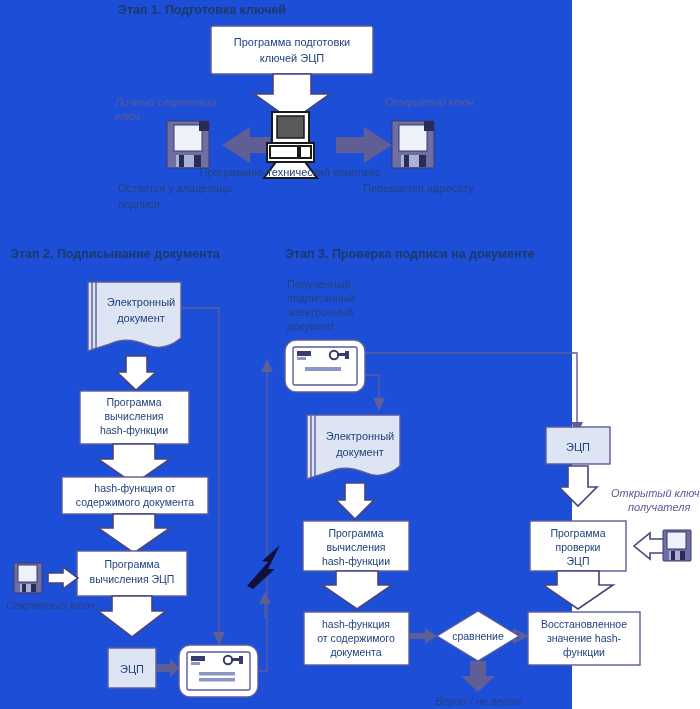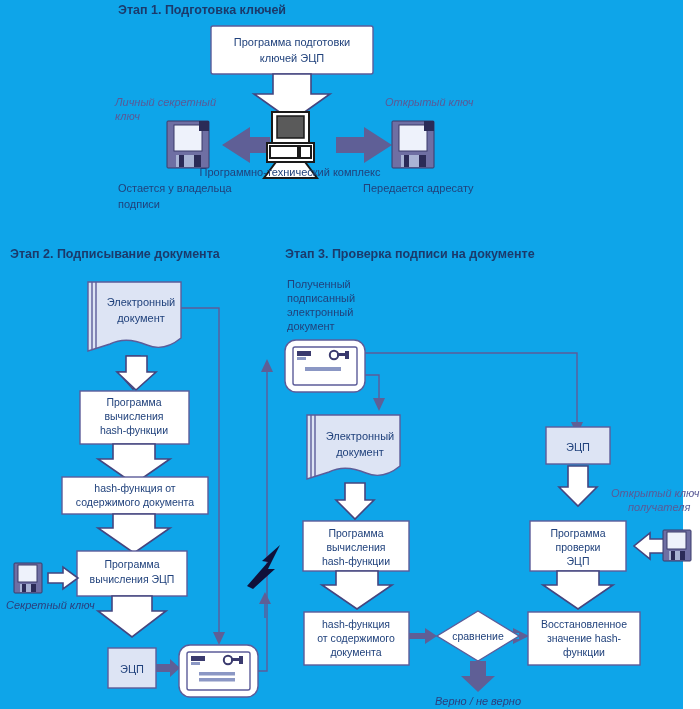--- a/index.html
+++ b/index.html
@@ -1,18 +1,18 @@
 <!DOCTYPE html>
 <html><head>
 <meta charset="utf-8">
 <style>
   html,body{margin:0;padding:0;background:#ffffff;}
   body{width:700px;height:709px;overflow:hidden;
        font-family:"Liberation Sans","DejaVu Sans",sans-serif;}
-  #stage{position:relative;width:683px;height:709px;background:#0ea5e9;}
+  #stage{position:relative;width:572px;height:709px;background:#1d4ed8;}
   svg{display:block;}
   .hdr{font-weight:bold;font-size:12.5px;fill:#1b3a6b;}
   .boxtxt{font-size:11px;fill:#21427c;}
   .boxtxt-sm{font-size:10.5px;fill:#21427c;}
   .capt{font-size:11px;fill:#21427c;}
   .ital{font-size:11px;fill:#5a5a96;font-style:italic;}
   .ital-d{font-size:11px;fill:#2c3f7d;font-style:italic;}
   .plain-box{fill:#ffffff;stroke:#5c5c99;stroke-width:1.4;}
   .fill-box{fill:#dde4f4;stroke:#5c5c99;stroke-width:1.4;}
   .doc-shape{fill:#dde4f4;stroke:#5c5c99;stroke-width:1.4;}

